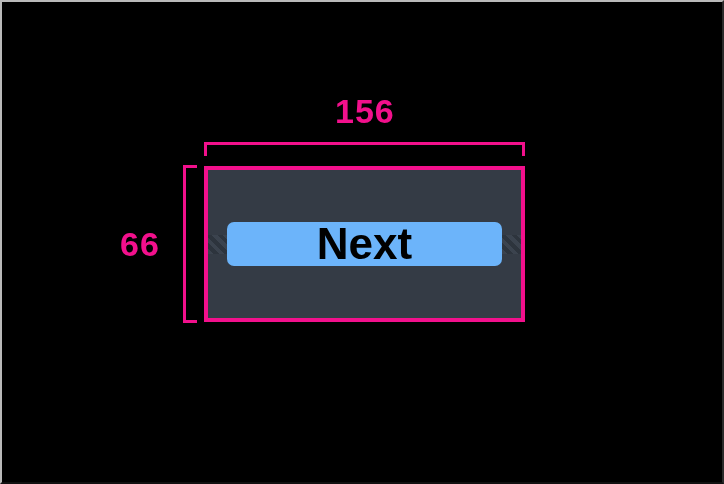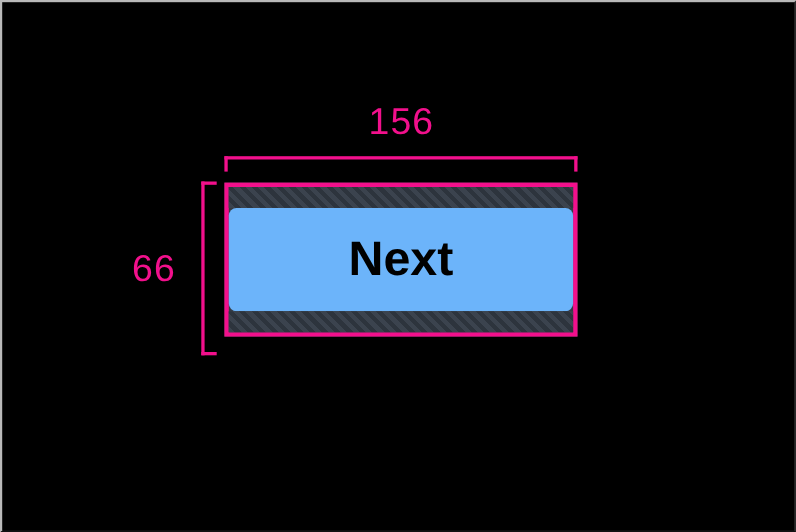--- a/index.html
+++ b/index.html
@@ -23,21 +23,21 @@
     border-left: 2px solid #b9b9b9;
     border-right: 2px solid #2a2a2a;
     border-bottom: 2px solid #111111;
   }
 
   
   .dim-label {
     position: absolute;
     color: #f2108c;
     font-family: "Liberation Sans", sans-serif;
-    font-weight: 400;
+    font-weight: 700;
     white-space: nowrap;
     line-height: 1;
     letter-spacing: 1px;
     user-select: none;
   }
   #width-label {
     left: 333px;
     top: 92px;
     font-size: 34px;
   }
@@ -72,26 +72,27 @@
     border-bottom: 3px solid #f2108c;
     box-sizing: border-box;
   }
 
   
   #element-box {
     position: absolute;
     left: 202px;
     top: 164px;
     width: 321px;
-    height: 140px;
+    height: 156px;
     box-sizing: border-box;
     border: 4px solid #f2108c;
     background: #343b45;
     display: flex;
-    flex-direction: column;
+    flex-direction: row;
+    align-items: center;
   }
 
   
   .padding-strip {
     height: 19px;
     flex: 0 0 19px;
     background-color: #3b434e;
     background-image: repeating-linear-gradient(
         45deg,
         #3b434e 0px,

